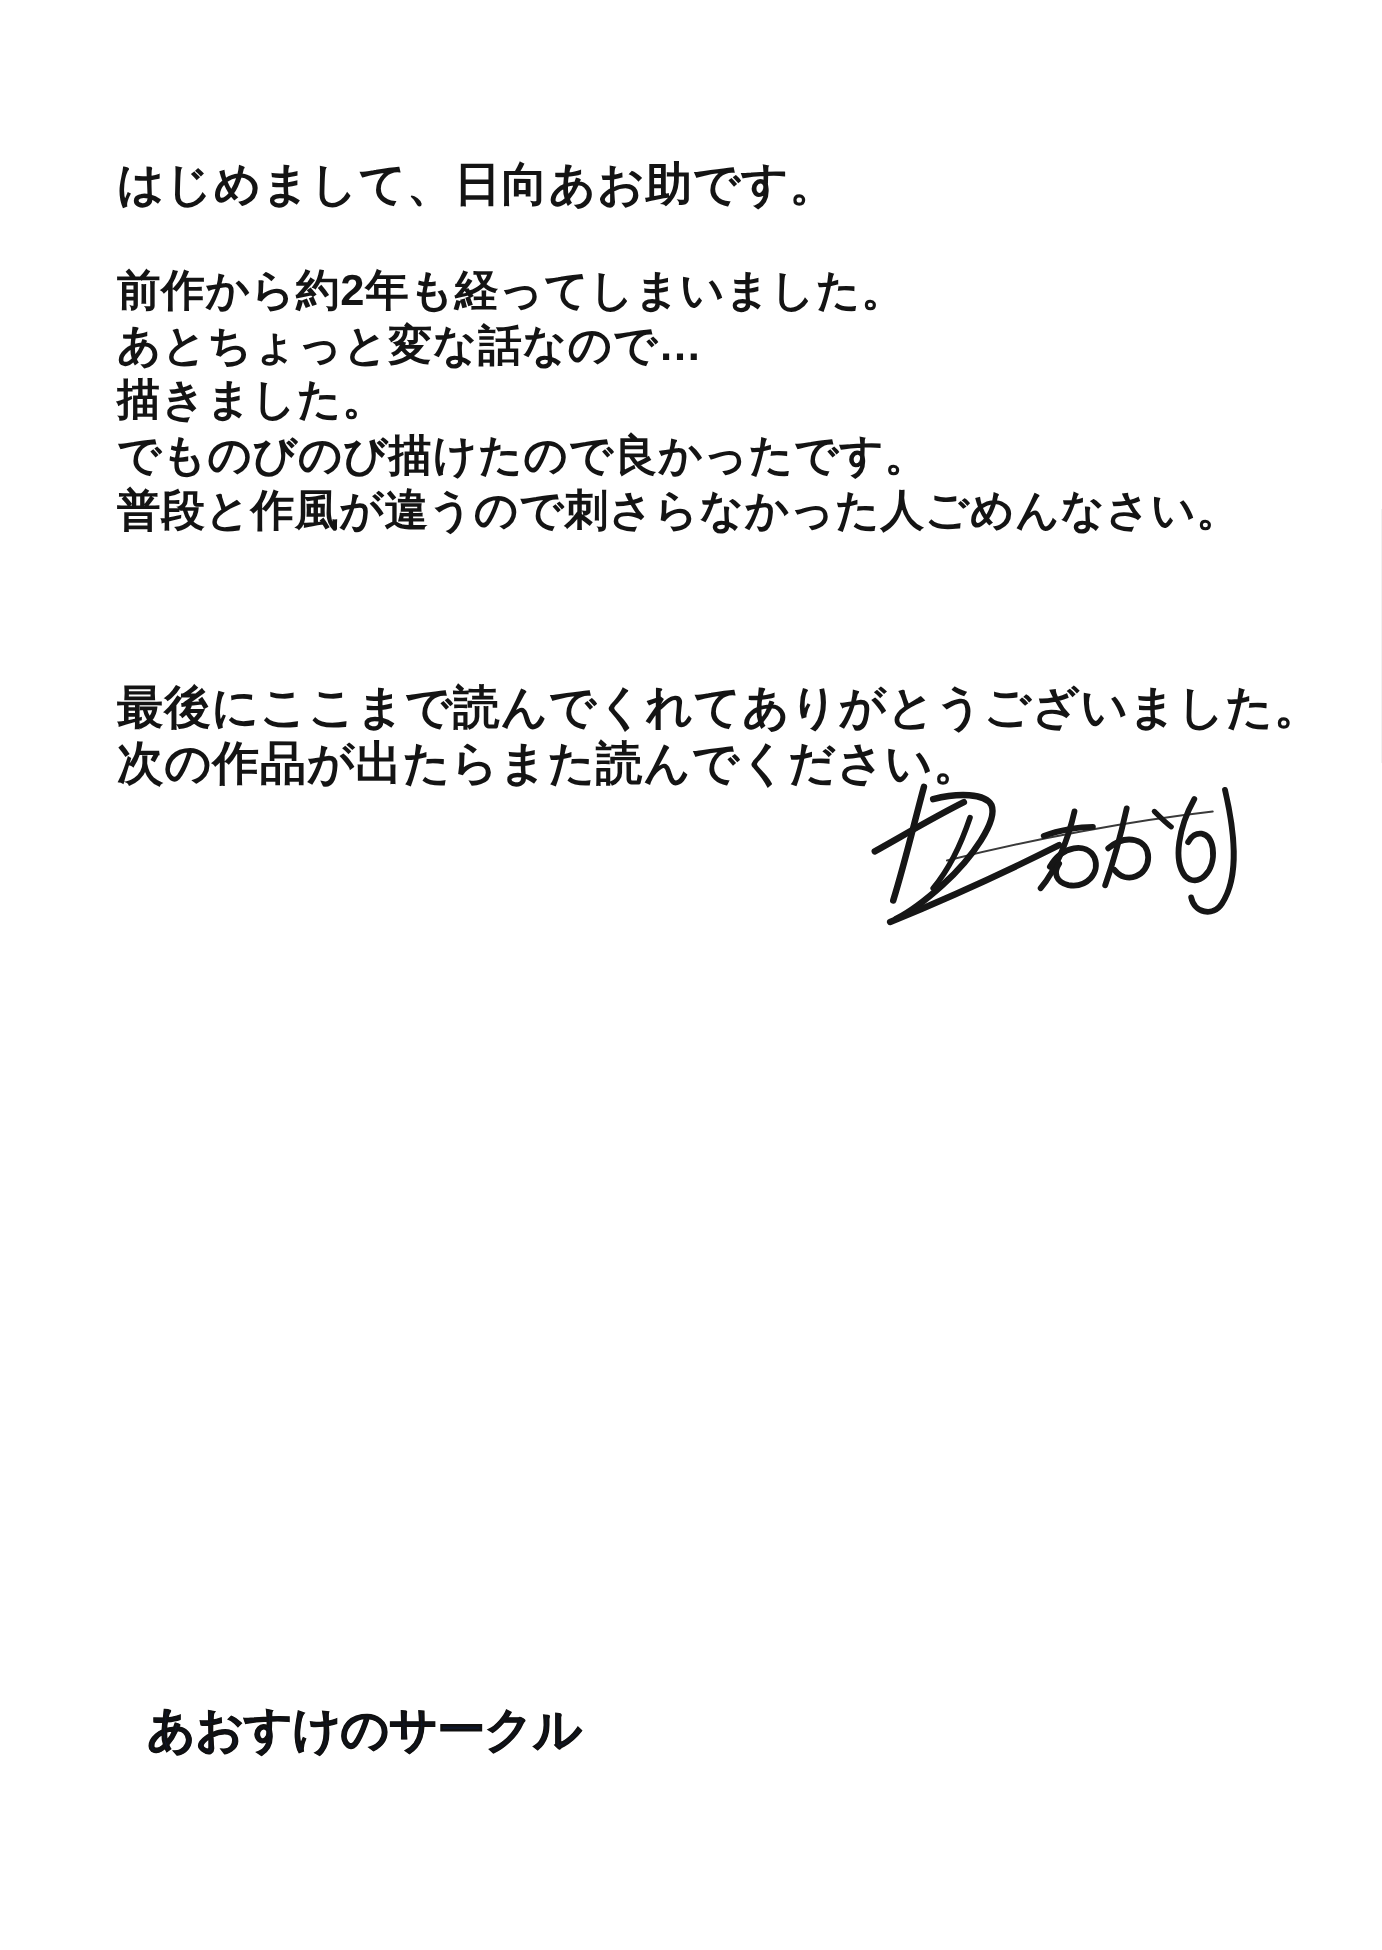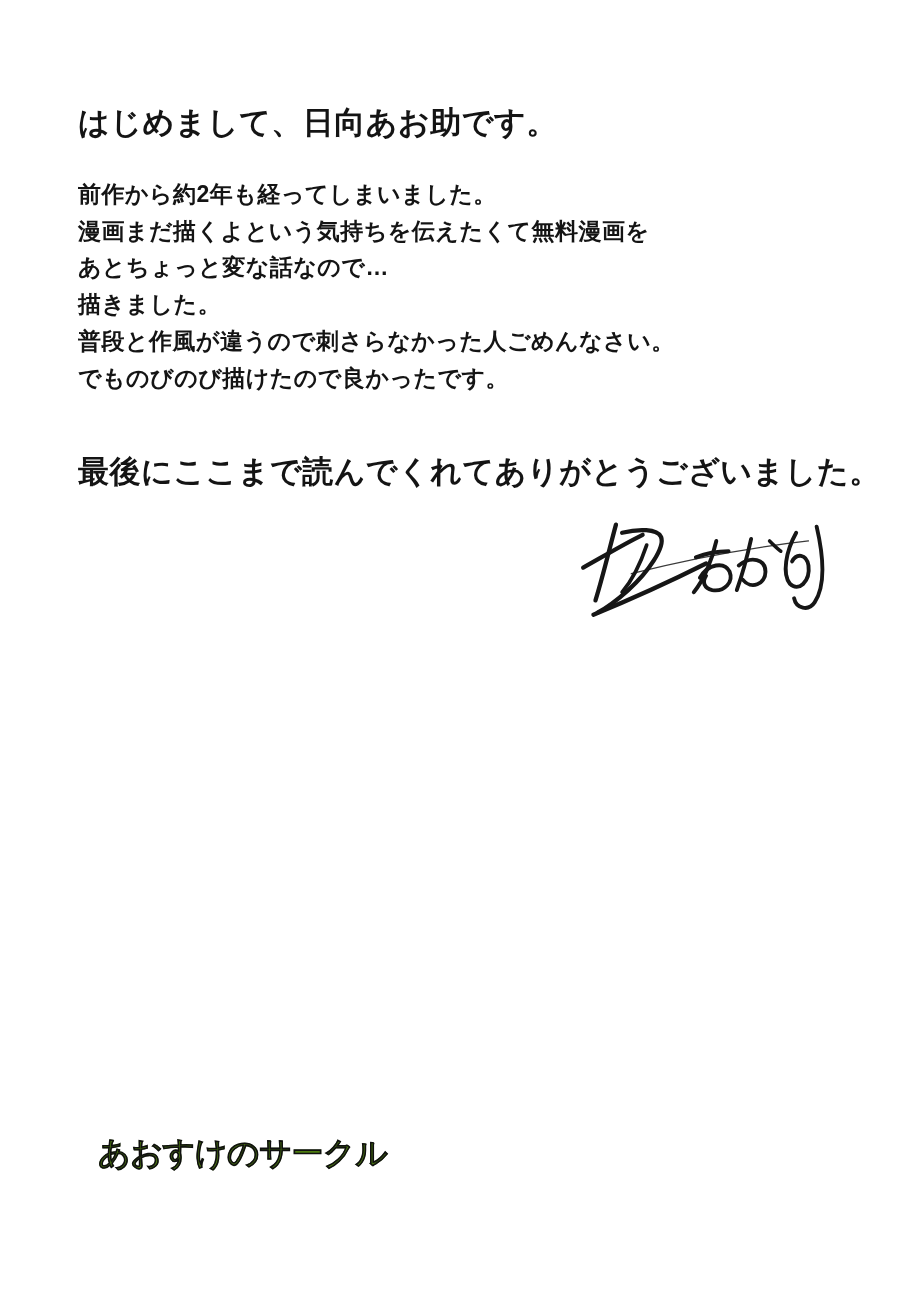--- a/index.html
+++ b/index.html
@@ -25,21 +25,21 @@
     font-weight: 600;
     font-size: 31px;
     letter-spacing: 0.5px;
     white-space: nowrap;
   }
   .body-block {
     position: absolute;
     left: 78px;
     top: 176px;
     font-weight: 700;
-    font-size: 23px;
+    font-size: 29px;
     line-height: 36.7px;
     letter-spacing: 0.5px;
   }
   .closing-block {
     position: absolute;
     left: 78px;
     top: 453px;
     font-weight: 700;
     font-size: 31px;
     line-height: 37px;
@@ -55,42 +55,42 @@
   }
   .signature svg { display: block; width: 100%; height: 100%; }
   .circle-name {
     position: absolute;
     left: 98px;
     top: 1132px;
     font-weight: 800;
     font-size: 32px;
     letter-spacing: -0.5px;
     white-space: nowrap;
-    color: #4d7c0f;
+    color: #0f172a;
     -webkit-text-stroke: 0.6px #101010;
   }
 </style>
 </head>
 <body>
 
 <div class="page">
 
   <div class="greeting">はじめまして、日向あお助です。</div>
 
   <div class="body-block">
     <div class="text-line">前作から約2年も経ってしまいました。</div>
-    <div class="text-line">漫画まだ描くよという気持ちを伝えたくて無料漫画を</div>
     <div class="text-line">あとちょっと変な話なので…</div>
     <div class="text-line">描きました。</div>
+    <div class="text-line">でものびのび描けたので良かったです。</div>
     <div class="text-line">普段と作風が違うので刺さらなかった人ごめんなさい。</div>
-    <div class="text-line">でものびのび描けたので良かったです。</div>
   </div>
 
   <div class="closing-block">
     <div class="text-line">最後にここまで読んでくれてありがとうございました。</div>
+    <div class="text-line">次の作品が出たらまた読んでください。</div>
   </div>
 
   <div class="signature" role="img" aria-label="日向あお助">
     <svg viewBox="0 0 250 105" fill="none" xmlns="http://www.w3.org/2000/svg">
 
       <path d="M55 62 C110 48 175 36 228 30" stroke="#3a3a3a" stroke-width="1.3" stroke-linecap="round"></path>
 
       <path d="M40 14 C34 36 28 62 20 88" stroke="#161616" stroke-width="4.2" stroke-linecap="round"></path>
       <path d="M8 56 C26 46 46 34 66 24" stroke="#161616" stroke-width="4.2" stroke-linecap="round"></path>
 

